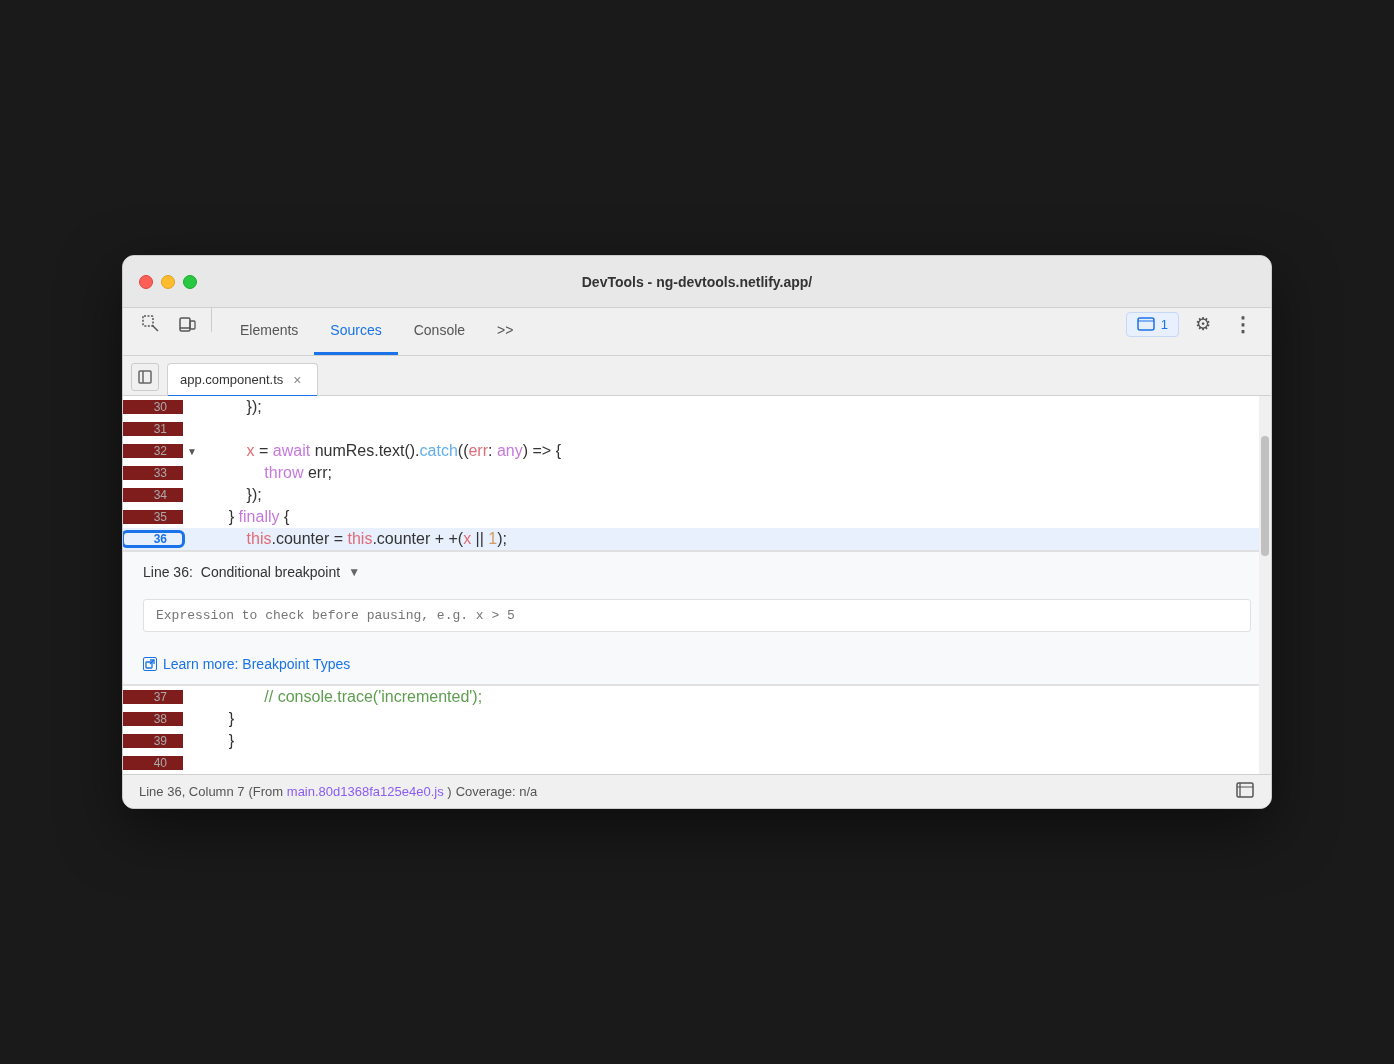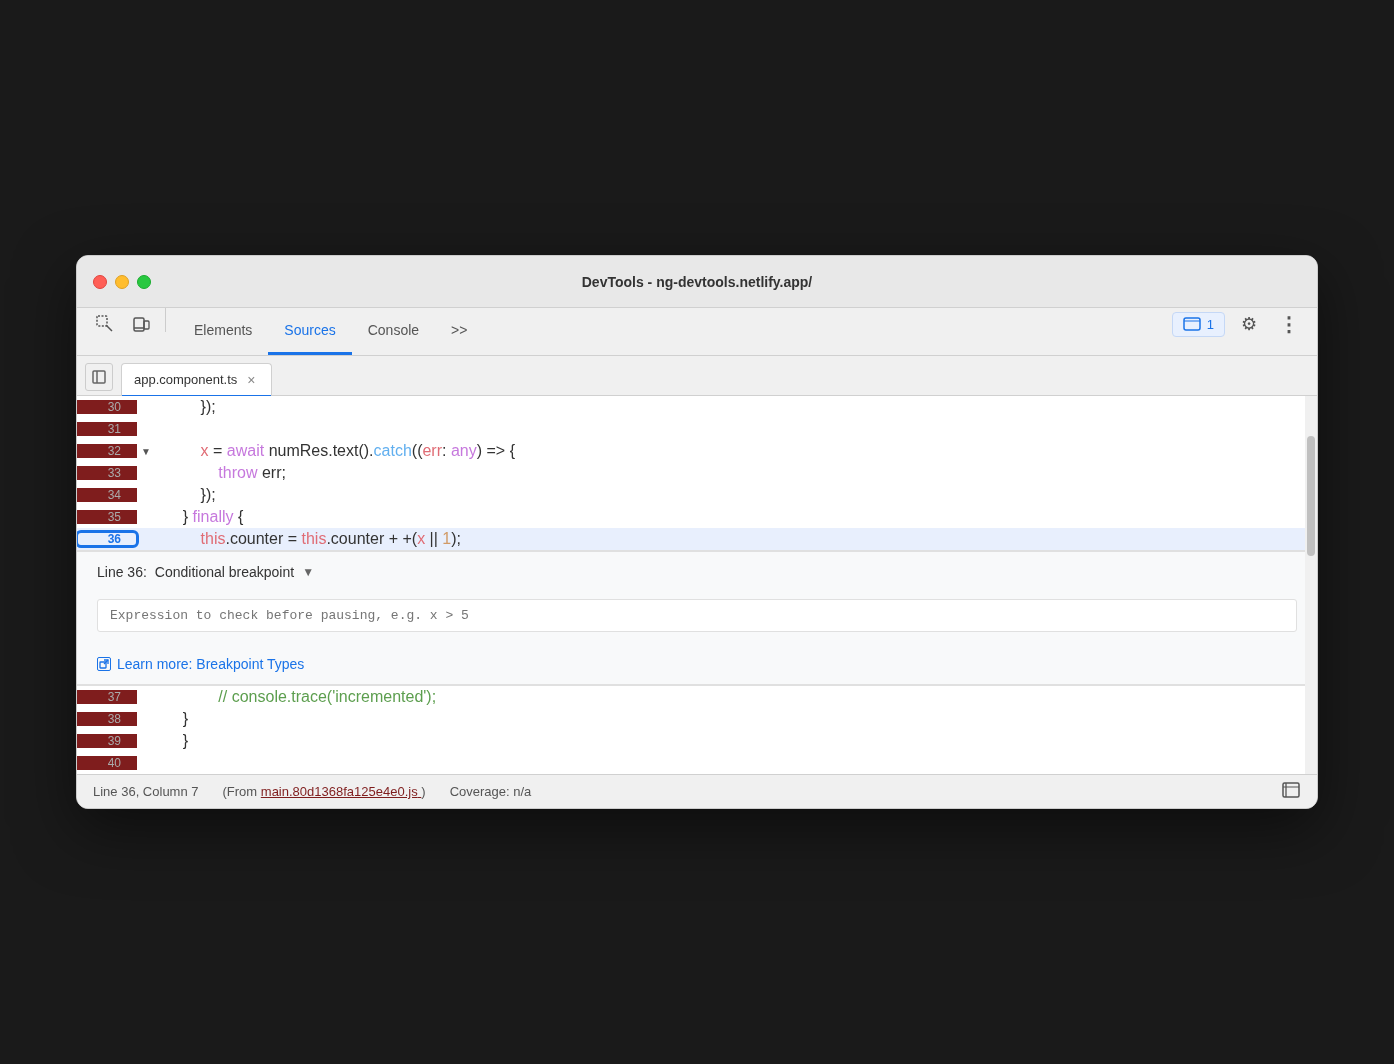--- a/index.html
+++ b/index.html
@@ -7,21 +7,21 @@
     body {
       background: #1a1a1a;
       display: flex;
       justify-content: center;
       align-items: center;
       min-height: 100vh;
       font-family: -apple-system, BlinkMacSystemFont, 'Helvetica Neue', Arial, sans-serif;
     }
 
     .window {
-      width: 1242px;
+      width: 1150px;
       background: #f5f5f5;
       border-radius: 12px;
       box-shadow: 0 20px 60px rgba(0,0,0,0.5);
       overflow: hidden;
       border: 1px solid #ccc;
     }
 
     
     .title-bar {
       background: #e8e8e8;
@@ -328,26 +328,25 @@
     
     .status-bar {
       background: #f0f0f0;
       height: 34px;
       display: flex;
       align-items: center;
       padding: 0 16px;
       border-top: 1px solid #d0d0d0;
       font-size: 13px;
       color: #555;
-      gap: 24px;
+      gap: 4px;
     }
 
     .status-link {
-      color: #7f1d1d;
-      text-decoration: underline;
+      color: #8b5cf6;
       cursor: pointer;
     }
 
     
     .kw { color: #c678dd; }
     .num { color: #d19a66; }
     .fn { color: #61afef; }
     .comment { color: #5c9e4e; }
     .plain { color: #333; }
     .op { color: #333; }

